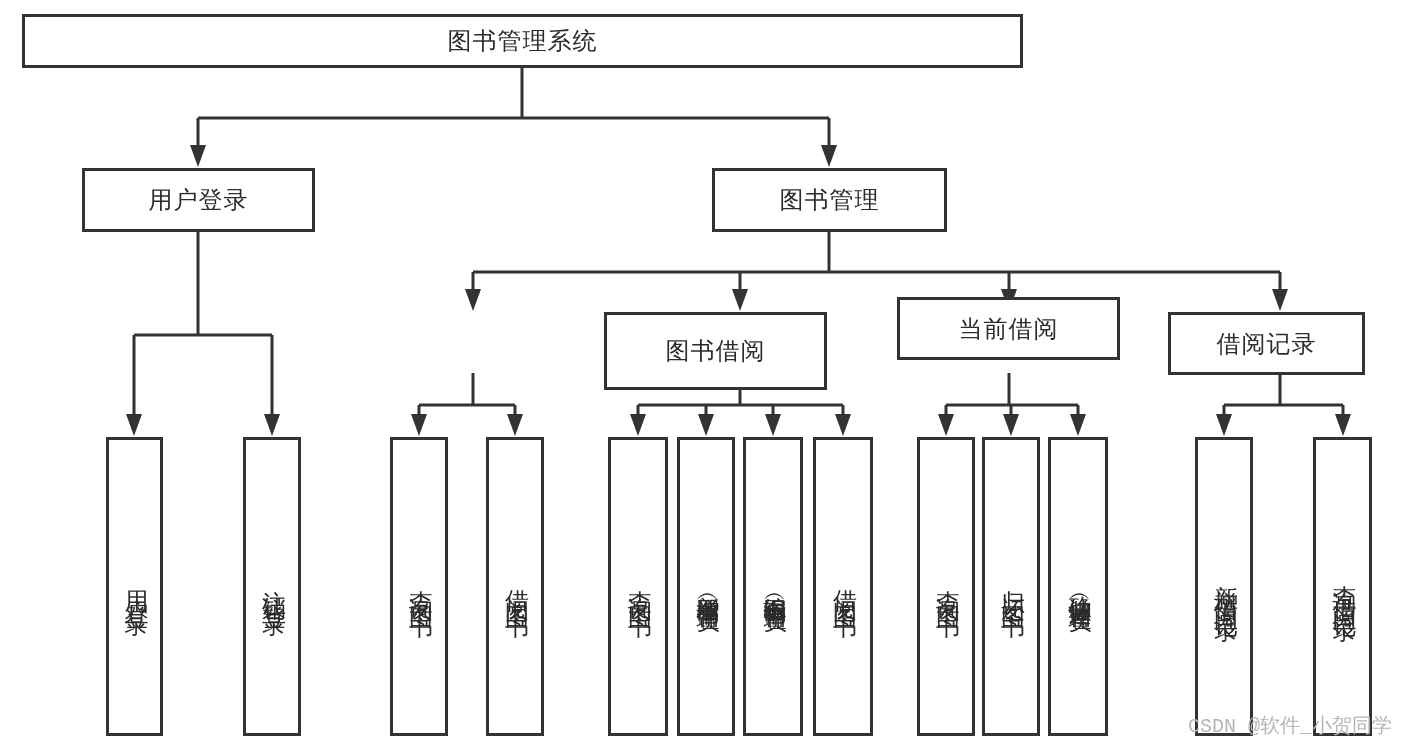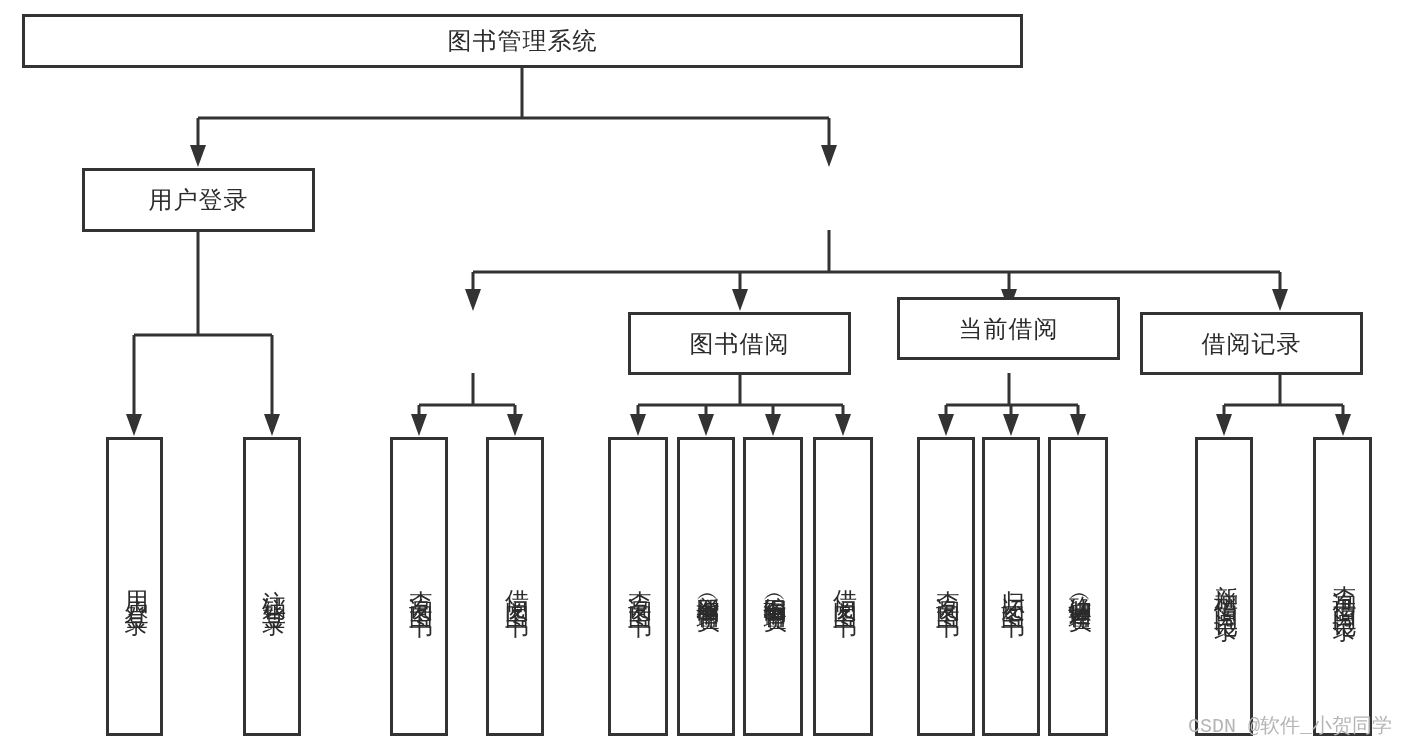--- a/index.html
+++ b/index.html
@@ -107,28 +107,31 @@
     </g>
   </svg>
 
   <div class="node" style="left:22px;top:14px;width:1001px;height:54px">
     <span>图书管理系统</span>
   </div>
 
   <div class="node" style="left:82px;top:168px;width:233px;height:64px">
     <span>用户登录</span>
   </div>
+  <div class="node" style="left:712px;top:168px;width:235px;height:64px">
+    <span>图书管理</span>
+  </div>
 
-  <div class="node" style="left:628px;top:312px;width:223px;height:63px">
+  <div class="node" style="left:604px;top:312px;width:223px;height:78px">
     <span>图书借阅</span>
   </div>
   <div class="node" style="left:897px;top:297px;width:223px;height:63px">
     <span>当前借阅</span>
   </div>
-  <div class="node" style="left:1140px;top:312px;width:223px;height:63px">
+  <div class="node" style="left:1168px;top:312px;width:197px;height:63px">
     <span>借阅记录</span>
   </div>
 
   <div class="leaf" style="left:106px;width:57px">
     <span class="vtext">用户登录</span>
   </div>
   <div class="leaf" style="left:243px;width:58px">
     <span class="vtext">注销登录</span>
   </div>
 

